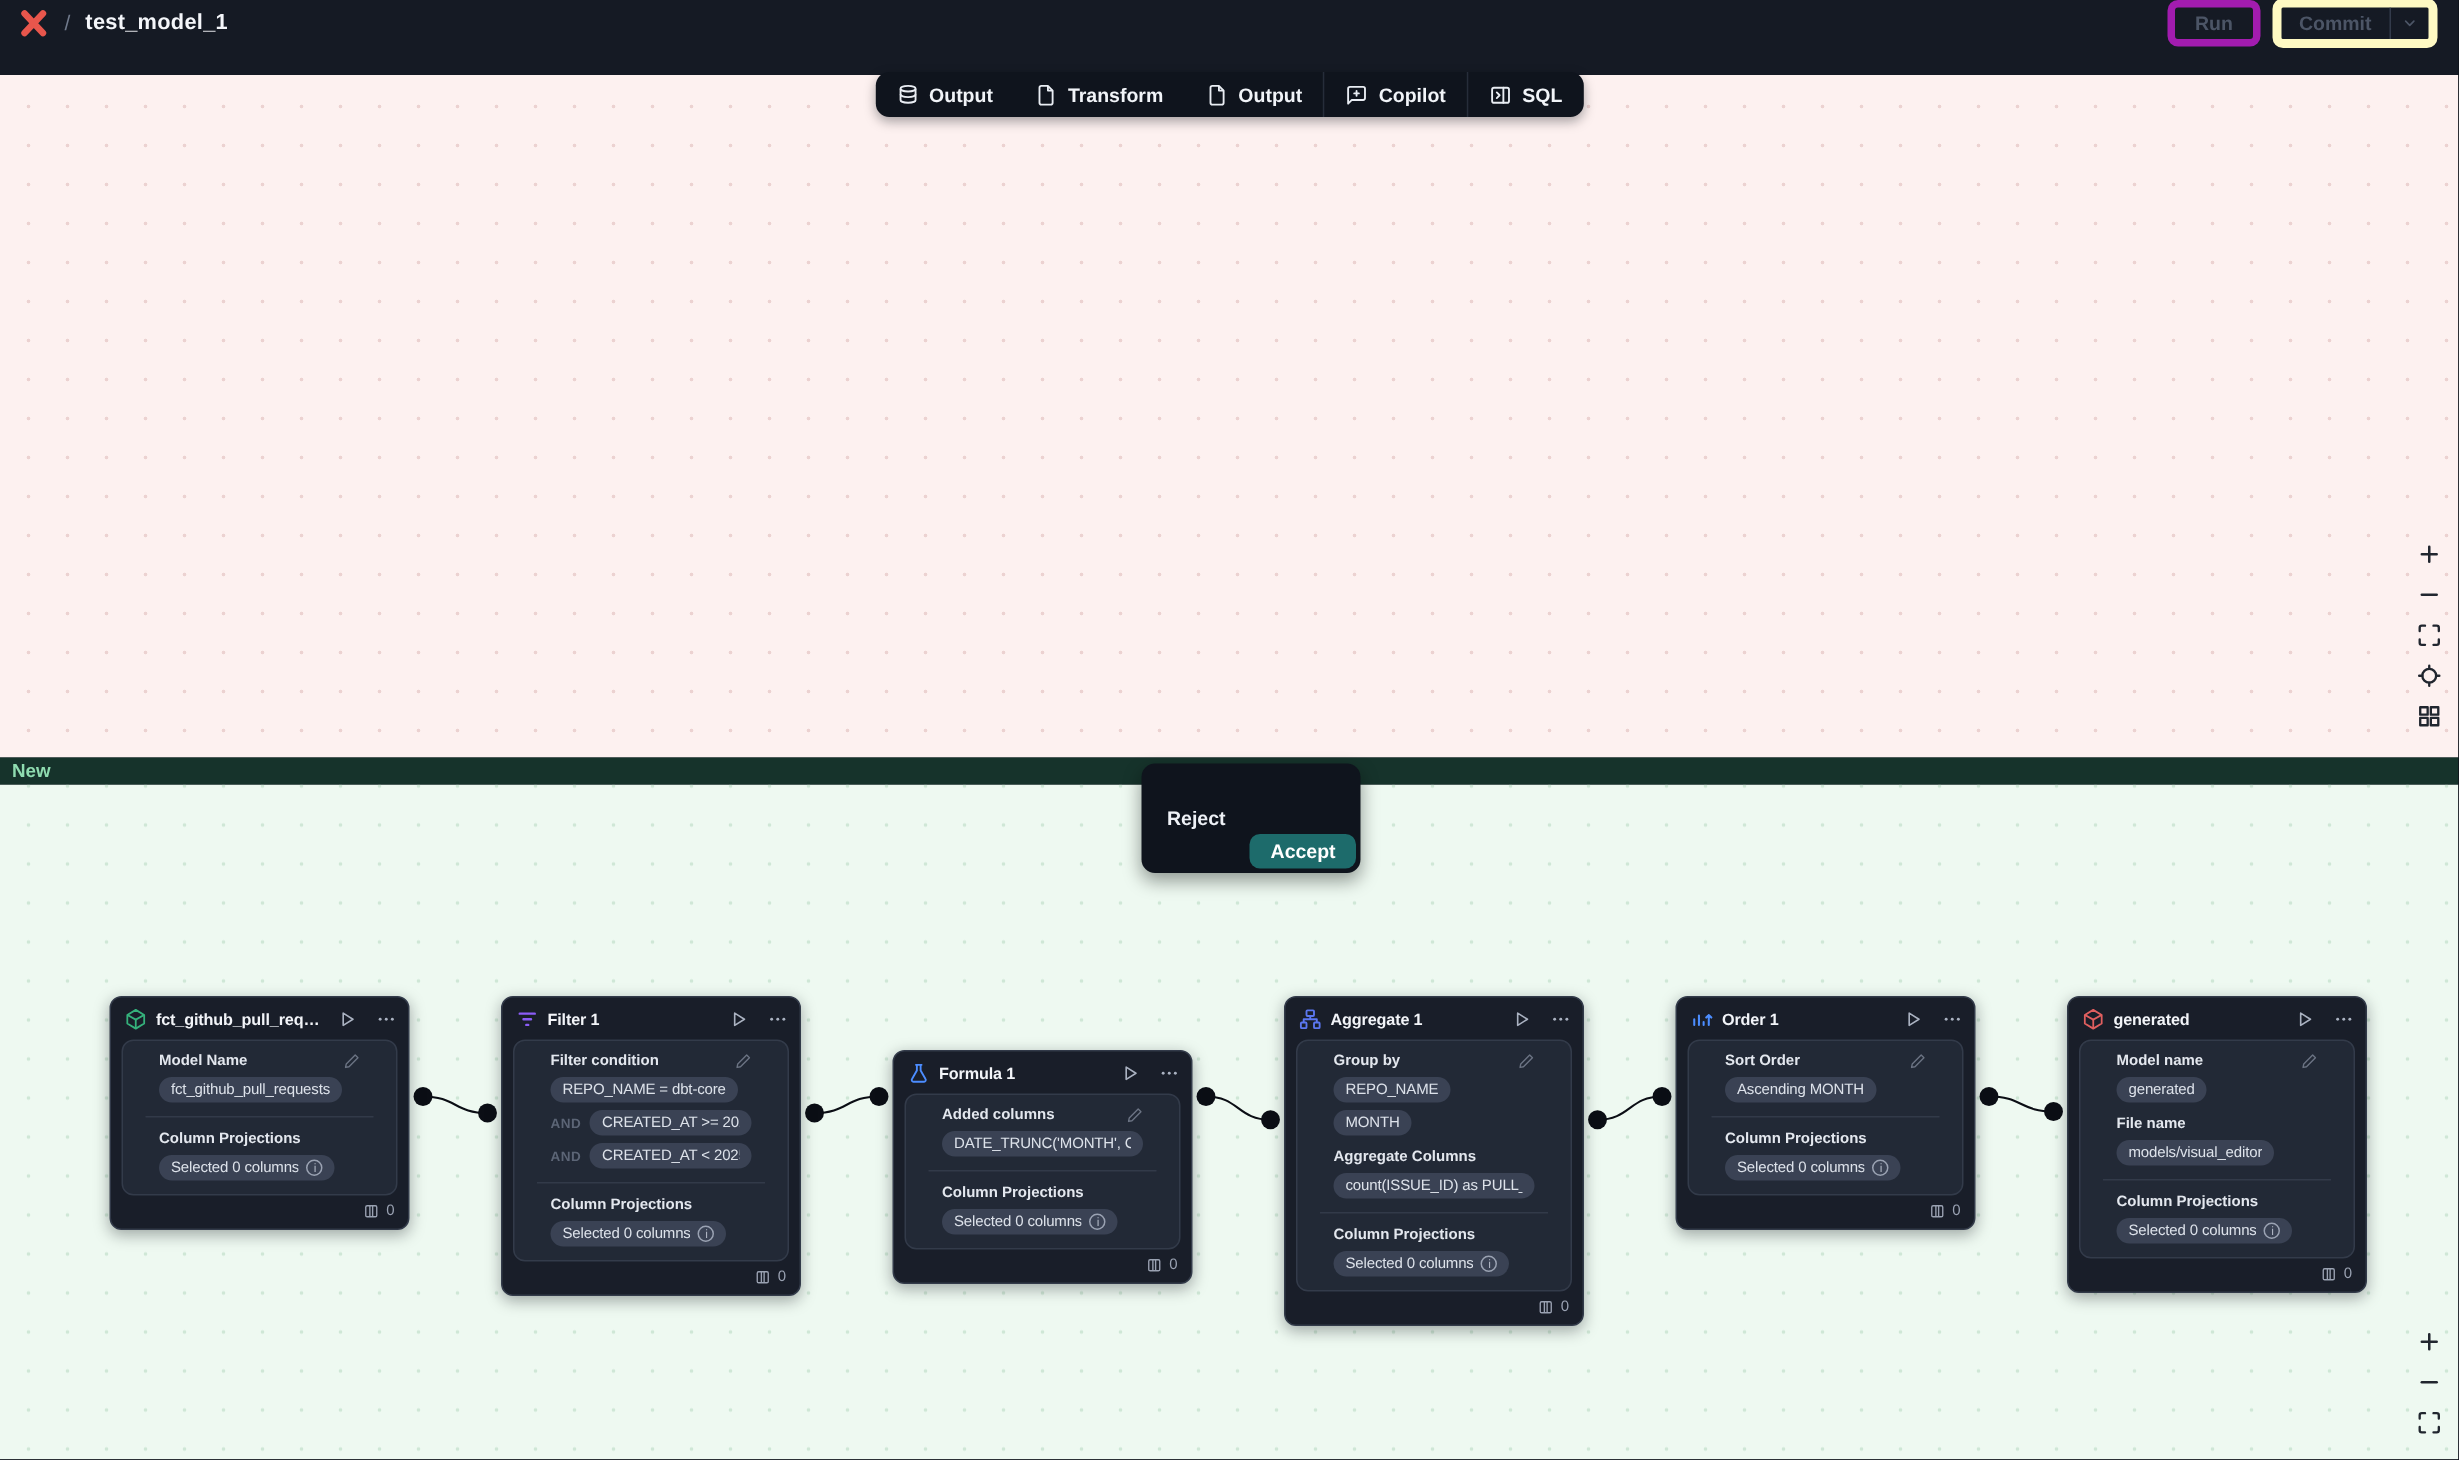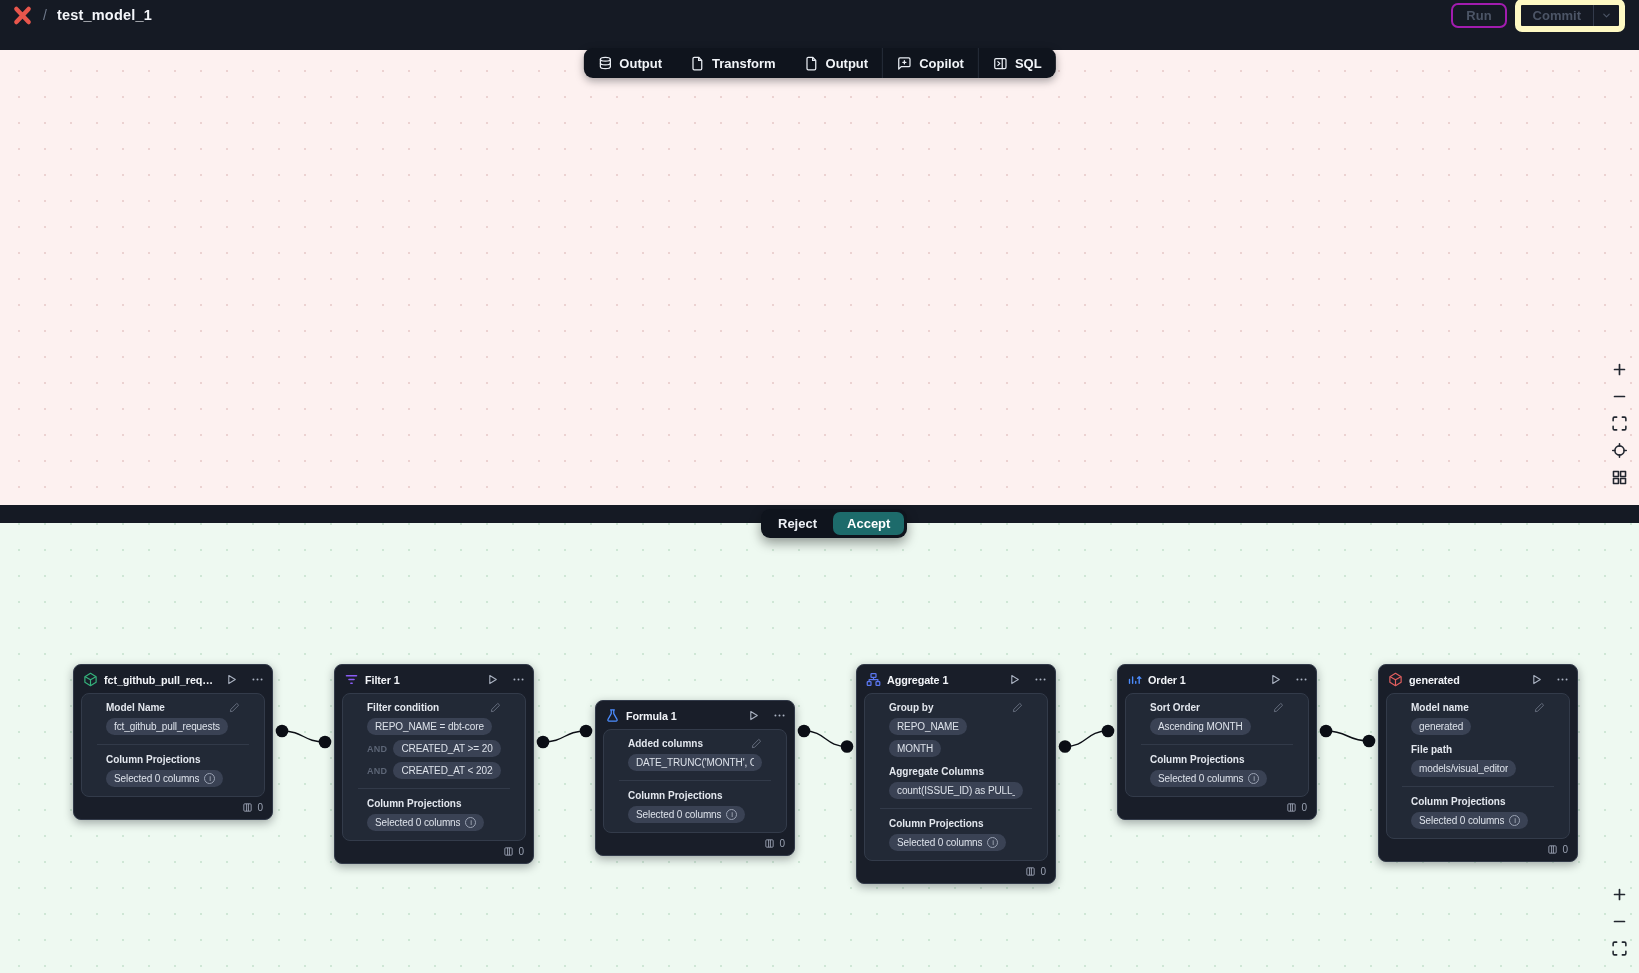--- a/index.html
+++ b/index.html
@@ -7,21 +7,21 @@
   body { font-family:"Liberation Sans", sans-serif; }
   #root { position:relative; width:1639px; height:973px; overflow:hidden; background:#151a24; }
 
   
   .topbar { position:absolute; top:0; left:0; right:0; height:30px; background:#151a24;
             display:flex; align-items:center; padding:0 14px 0 12px; gap:10px; z-index:40; }
   .logo { width:21px; height:18px; display:flex; align-items:center; }
   .crumb-sep { color:#707a8c; font-size:14px; }
   .doc-title { color:#f4f6fa; font-size:14.5px; font-weight:700; letter-spacing:.2px; }
   .topbar-actions { margin-left:auto; display:flex; gap:8px; align-items:center; }
-  .btn-run { background:transparent; border:2px solid #a21caf; border-radius:7px; color:#4c5566;
+  .btn-run { background:transparent; border:5px solid #a21caf; border-radius:7px; color:#4c5566;
              font-family:inherit; font-size:13px; font-weight:600; padding:3px 13px; }
   .btn-commit { display:flex; align-items:stretch; border:6px solid #fef9c3; border-radius:7px;
                 color:#4c5566; overflow:hidden; background:transparent; }
   .commit-main { font-family:inherit; font-size:13px; font-weight:600; color:#4c5566;
                  background:transparent; border:none; padding:3px 12px; }
   .commit-caret { display:flex; align-items:center; padding:0 7px; border-left:1px solid #333b4b;
                   background:transparent; border-top:none; border-right:none; border-bottom:none; color:#4c5566; }
 
   
   .band-current { position:absolute; top:30px; left:0; right:0; height:20px; background:#4b272d;
@@ -44,21 +44,21 @@
                font-size:13px; font-weight:600; }
   .tool-item svg { width:15px; height:15px; stroke:#e9edf3; }
   .tool-sep { width:1px; height:100%; background:#262d3a; }
 
   
   .review-bar { position:absolute; left:761px; top:509px; background:#0f141d; border-radius:9px;
                 padding:3px; display:flex; gap:2px; z-index:30; box-shadow:0 5px 12px rgba(5,10,8,.4); }
   .btn-reject { background:transparent; border:none; color:#eef1f6; font-family:inherit;
                 font-size:13px; font-weight:600; padding:4px 14px; border-radius:7px; }
   .btn-accept { background:#1d6b6b; border:none; color:#ffffff; font-family:inherit;
-                font-size:13px; font-weight:700; padding:4px 14px; border-radius:7px; }
+                font-size:13px; font-weight:700; padding:4px 14px; border-radius:7px;margin-top:44px; }
 
   
   #nodes-layer { position:absolute; inset:0; z-index:5; }
   #edges { position:absolute; inset:0; z-index:4; }
   .node { position:absolute; width:200px; background:#191e29; border:1px solid #323a49;
           border-radius:8px; box-shadow:0 3px 10px rgba(12,16,24,.35); color:#e8ebf1; }
   .node-header { display:flex; align-items:center; gap:6px; padding:7px 8px 6px 9px; }
   .node-icon { display:flex; align-items:center; }
   .node-icon svg { width:15px; height:15px; }
   .node-title { flex:1; font-size:10.8px; font-weight:700; letter-spacing:-.1px; color:#f2f4f8;
@@ -115,20 +115,21 @@
         <button class="commit-caret">
           <svg width="11" height="11" viewBox="0 0 24 24" fill="none" stroke="currentColor" stroke-width="2.4" stroke-linecap="round" stroke-linejoin="round">
               <path d="M6 9l6 6 6-6"></path>
             </svg>
         </button>
       </div>
     </div>
   </div>
 
   <div class="pane-current"></div>
+  <div class="band-new">New</div>
   <div class="pane-new"></div>
 
   <div class="toolbar">
     <button class="tool-item">
       <svg viewBox="0 0 24 24" fill="none" stroke-width="2">
           <ellipse cx="12" cy="5" rx="8" ry="3"></ellipse>
           <path d="M4 5v6c0 1.7 3.6 3 8 3s8-1.3 8-3V5"></path>
           <path d="M4 11v6c0 1.7 3.6 3 8 3s8-1.3 8-3v-6"></path>
         </svg>
       <span>Output</span>
@@ -555,21 +556,21 @@
                 <path d="M17 3l4 4L8 20l-5 1 1-5z"></path>
               </svg>
             </span>
           </div>
           <div class="pill-row">
             <span class="pill">
               <span class="pill-text">generated</span>
             </span>
           </div>
           <div class="field-head">
-            <span class="field-label">File path</span>
+            <span class="field-label">File name</span>
           </div>
           <div class="pill-row">
             <span class="pill">
               <span class="pill-text">models/visual_editor</span>
             </span>
           </div>
           <div class="body-divider"></div>
           <div class="field-head">
             <span class="field-label">Column Projections</span>
           </div>

